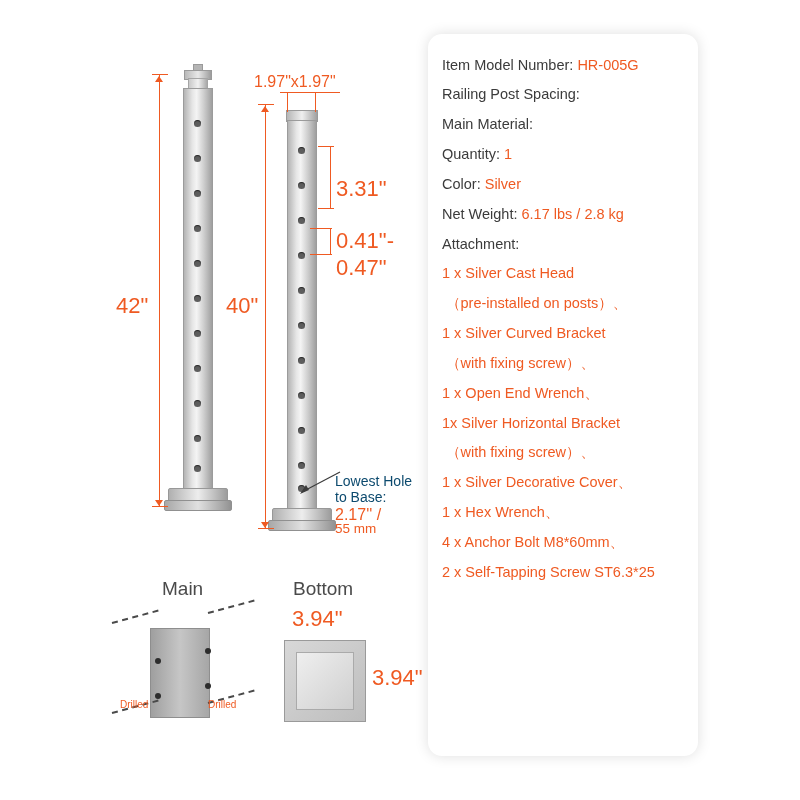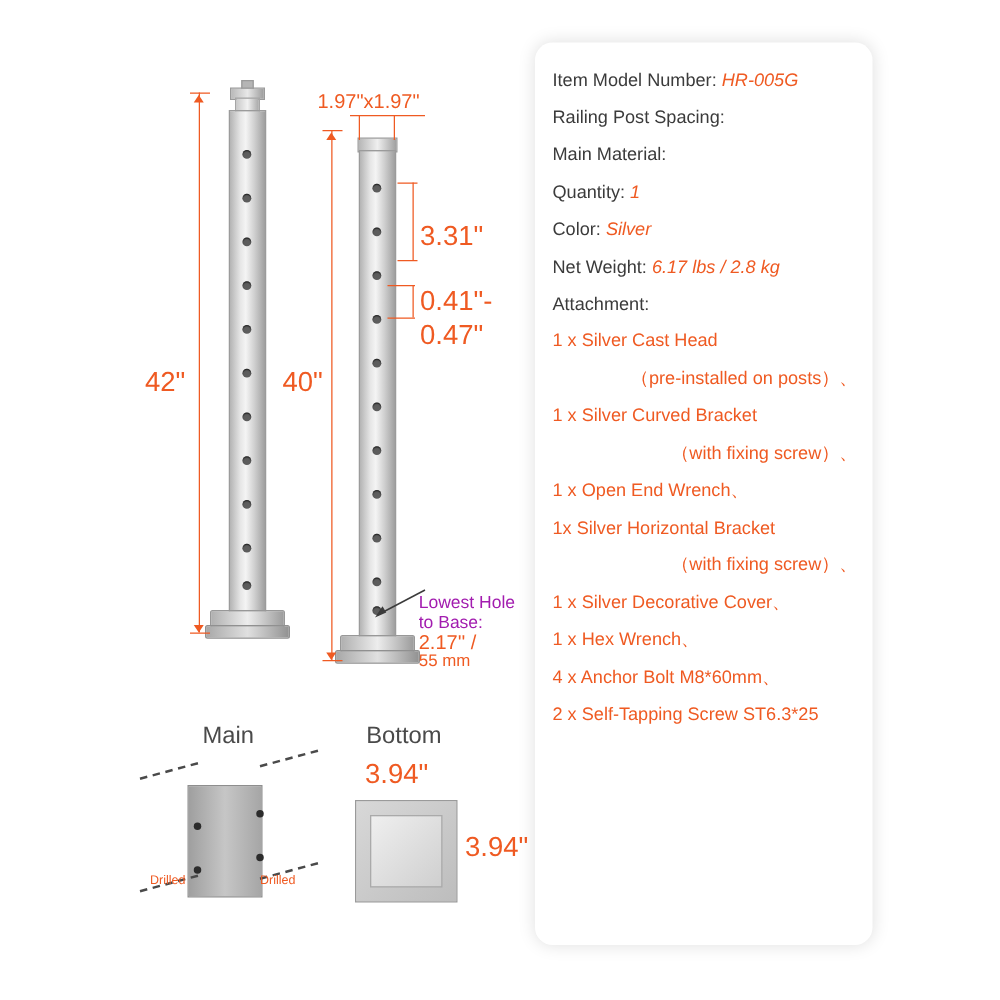--- a/index.html
+++ b/index.html
@@ -142,21 +142,21 @@
   }
   .lbl-big {
     position: absolute;
     color: #ef5a22;
     font-size: 22px;
     font-weight: 400;
     white-space: nowrap;
   }
   .lbl-dark {
     position: absolute;
-    color: #a21caf;
+    color: #0c4a6e;
     font-size: 14px;
     line-height: 1.25;
     white-space: nowrap;
   }
   .lbl-title {
     position: absolute;
     color: #4a4a4a;
     font-size: 19px;
     white-space: nowrap;
   }
@@ -213,23 +213,23 @@
     margin: 0; padding: 0;
     list-style: none;
   }
   .spec-line {
     font-size: 14.5px;
     line-height: 1.3;
     color: #3b3b3b;
     padding: 5.5px 12px 5.5px 14px;
     white-space: nowrap;
   }
-  .spec-line .val { color: #ef5a22; font-style: italic; }
+  .spec-line .val { color: #ef5a22; }
   .spec-line.all-orange { color: #ef5a22; }
-  .spec-line.indent { padding-left: 18px; text-align: right; }
+  .spec-line.indent { padding-left: 18px; }
 </style>
 </head>
 <body>
 
 <div class="page">
 
   <div class="diagram-area">
 
     <div class="post1-capstem"></div>
     <div class="post1-cap"></div>

